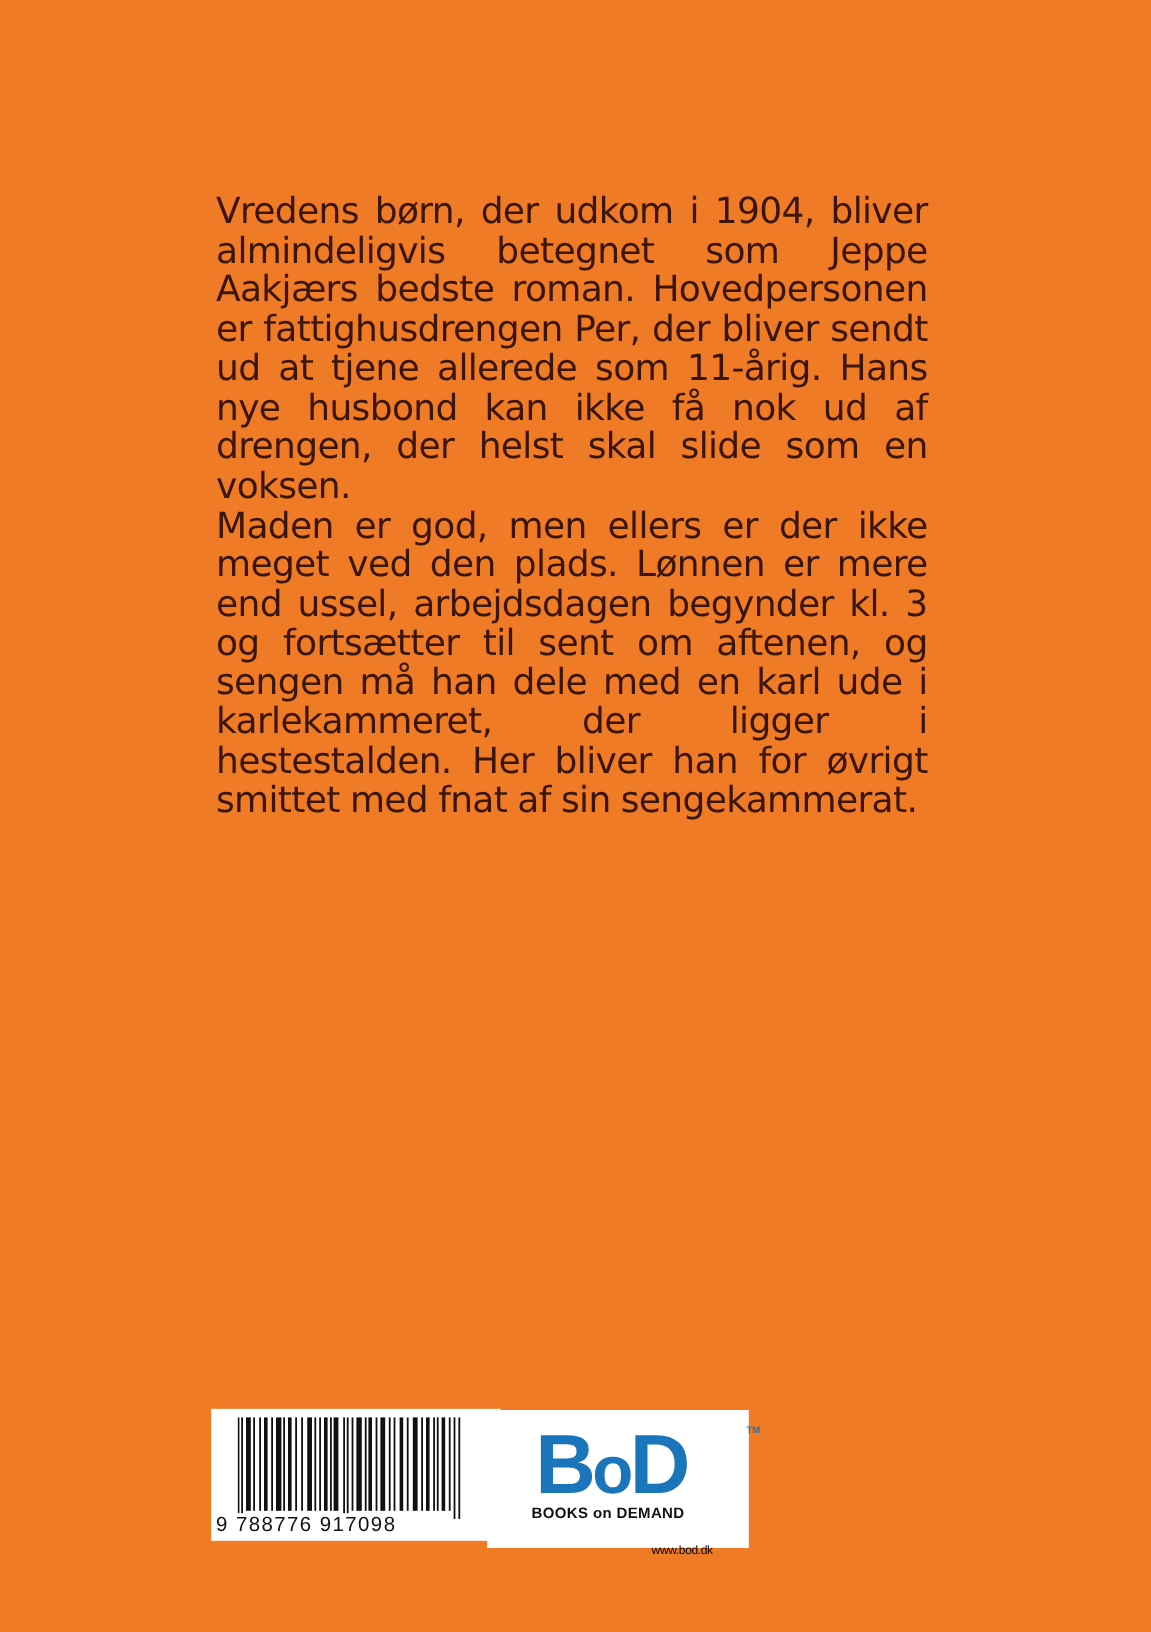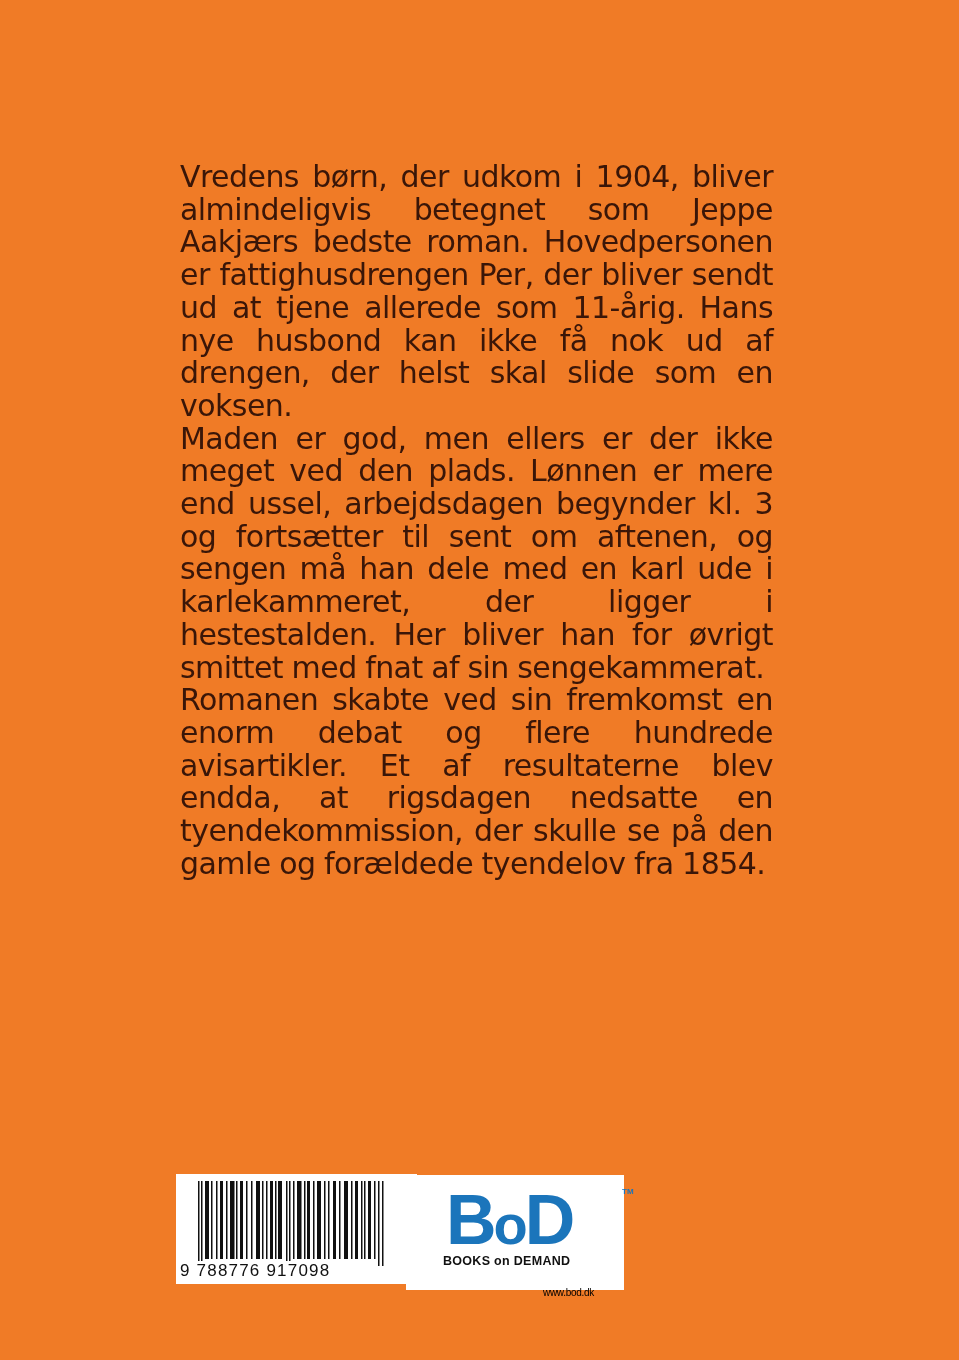--- a/index.html
+++ b/index.html
@@ -105,21 +105,20 @@
       color: #000000;
       letter-spacing: -0.3px;
     }
   </style>
 </head>
 <body>
 
 <div class="blurb">
   <p class="para">Vredens børn, der udkom i 1904, bliver almindelig­vis betegnet som Jeppe Aakjærs bedste roman. Hovedpersonen er fattighusdrengen Per, der bliver sendt ud at tjene allerede som 11-årig. Hans nye husbond kan ikke få nok ud af drengen, der helst skal slide som en voksen.</p>
   <p class="para">Maden er god, men ellers er der ikke meget ved den plads. Lønnen er mere end ussel, arbejdsdagen begynder kl. 3 og fortsætter til sent om aftenen, og sengen må han dele med en karl ude i karlekam­meret, der ligger i hestestalden. Her bliver han for øvrigt smittet med fnat af sin sengekammerat.</p>
-  <p class="para">Romanen skabte ved sin fremkomst en enorm debat og flere hundrede avisartikler. Et af resultaterne blev endda, at rigsdagen nedsatte en tyendekommis­sion, der skulle se på den gamle og forældede tyendelov fra 1854.</p>
 </div>
 
 <div class="barcode-box">
   <svg class="barcode-bars" viewBox="0 0 190 85" preserveAspectRatio="none">
     <g fill="#111">
       <rect x="0" y="0" width="1.5" height="85"></rect>
       <rect x="3" y="0" width="1.5" height="85"></rect>
       <rect x="7" y="0" width="4" height="78"></rect>
       <rect x="13" y="0" width="1.5" height="78"></rect>
       <rect x="18" y="0" width="1.5" height="78"></rect>

